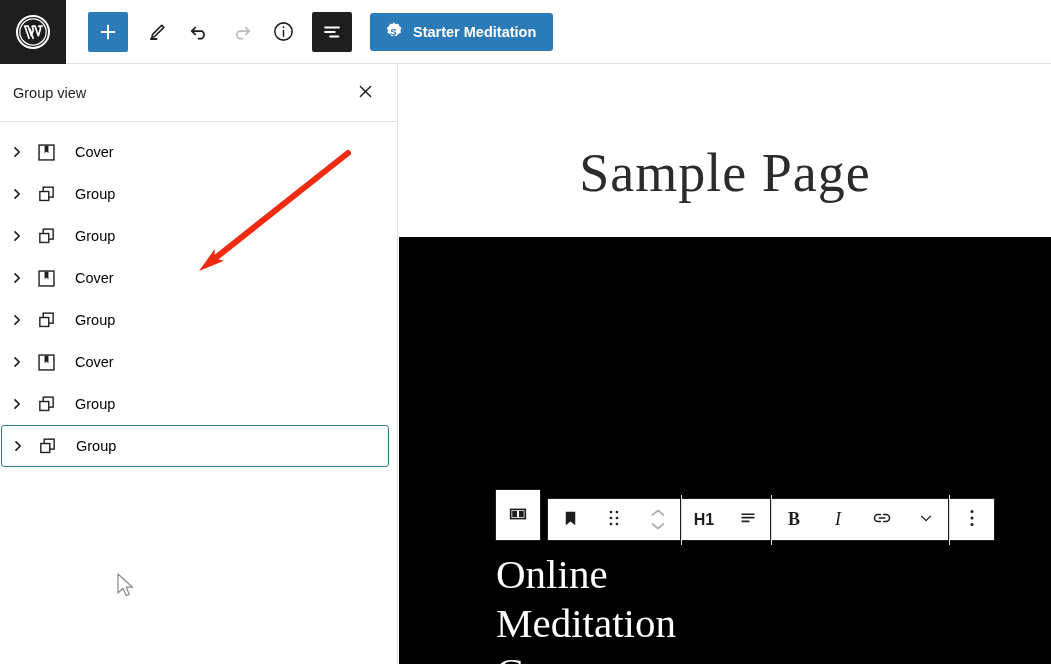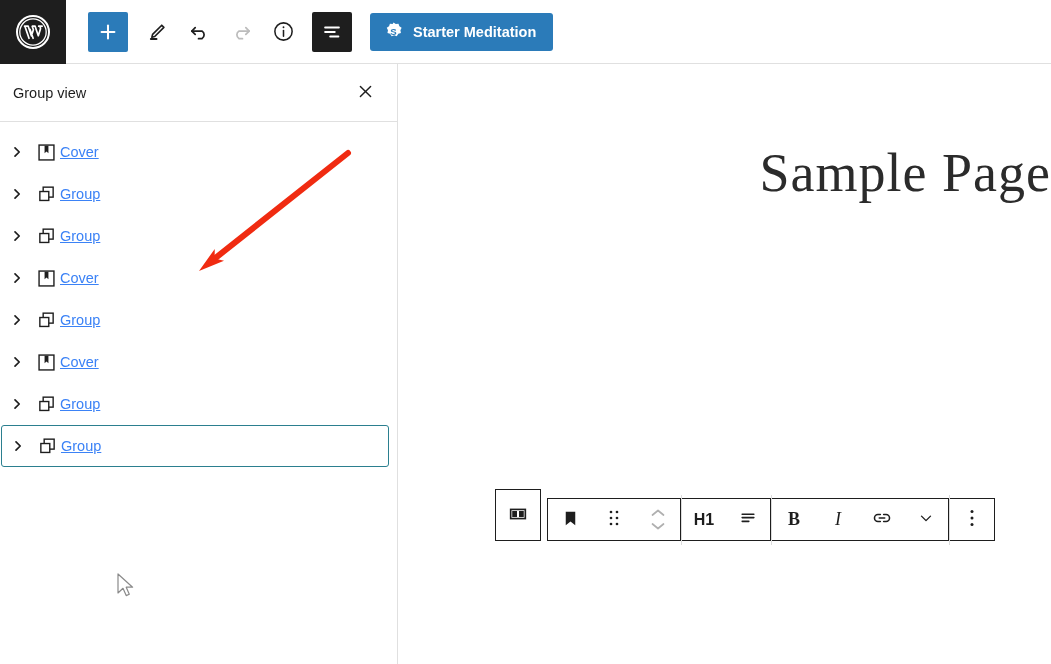--- a/index.html
+++ b/index.html
@@ -109,36 +109,35 @@
     flex: 0 0 auto;
     cursor: pointer;
   }
   .blk-icon {
     width: 24px; height: 24px;
     display: flex; align-items: center; justify-content: center;
     flex: 0 0 auto;
     margin-left: 4px;
   }
   .blk-label {
-    margin-left: 2px;
+    margin-left: 17px;
     font-size: 14.5px;
-    color: #3b82f6;
-    text-decoration: underline;
+    color: #000000;
   }
 
   
   .canvas {
     position: absolute;
     top: 64px; left: 399px;
     width: 652px; height: 600px;
     background: #ffffff;
     overflow: hidden;
   }
   .page-title {
-    text-align: right;
+    text-align: center;
     font-family: "Liberation Serif", serif;
     font-size: 54px;
     font-weight: normal;
     color: #2b2b2b;
     letter-spacing: 1px;
     margin-top: 78px;
   }
   .cover-block {
     position: absolute;
     top: 173px; left: 0;
@@ -413,20 +412,27 @@
   </svg>
           </span>
           <span class="blk-label">Group</span>
         </div>
       </div>
   </div>
 
   <div class="canvas">
     <h1 class="page-title">Sample Page</h1>
 
+    <div class="cover-block">
+      <div class="cover-heading">
+        <div>Online</div>
+        <div>Meditation</div>
+        <div>Courses</div>
+      </div>
+    </div>
 
     <div class="block-toolbar">
 
       <div class="tbseg first">
         <button class="tb2-btn" title="Select Cover">
           <span>
             <svg width="22" height="22" viewBox="0 0 24 24">
               <rect x="4" y="7" width="16" height="10" fill="none" stroke="#1e1e1e" stroke-width="1.8"></rect>
               <rect x="5.7" y="8.7" width="5.2" height="6.6" fill="#1e1e1e"></rect>
               <rect x="13.1" y="8.7" width="5.2" height="6.6" fill="#1e1e1e"></rect>

